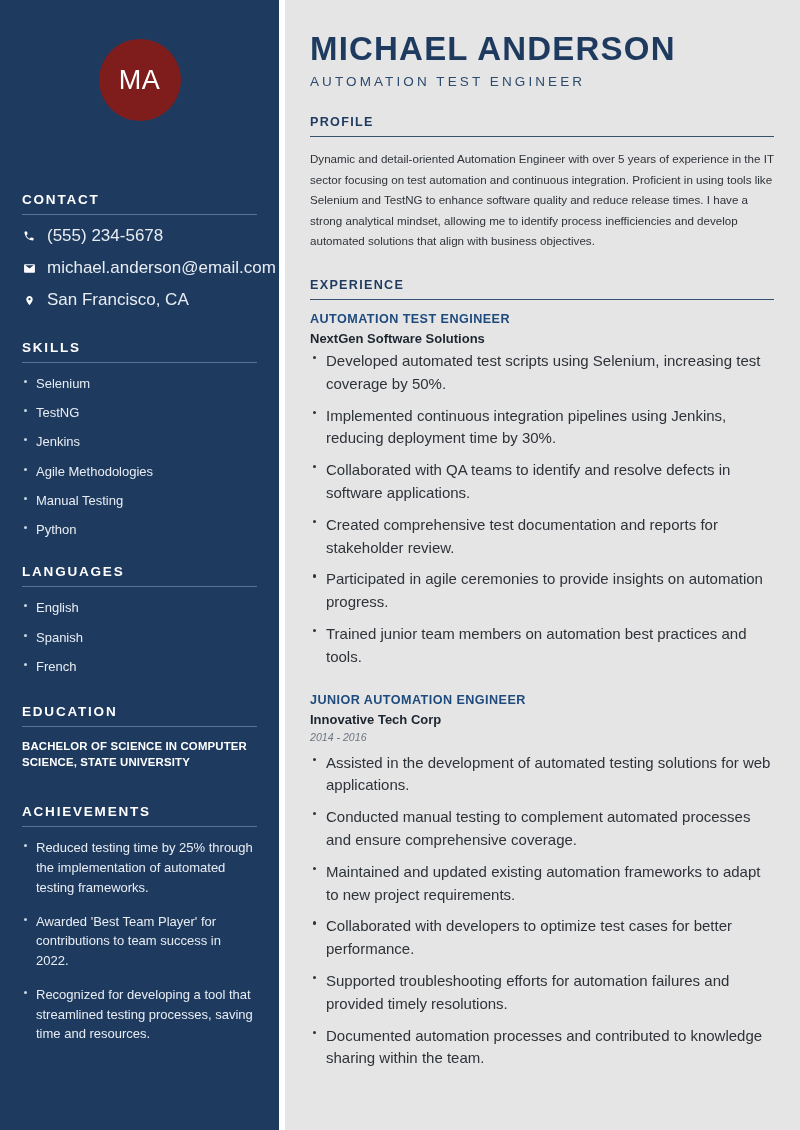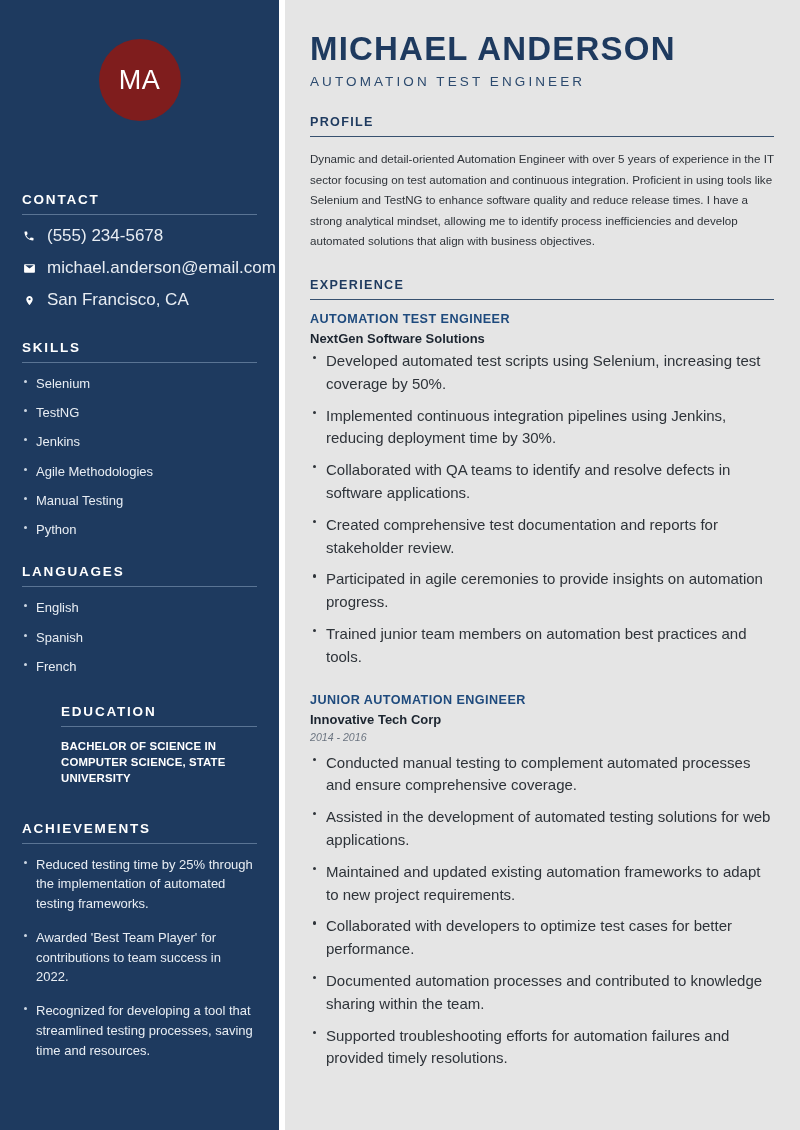--- a/index.html
+++ b/index.html
@@ -114,21 +114,21 @@
     font-weight: bold;
     line-height: 1.42;
     color: #ffffff;
     letter-spacing: 0.15px;
   }
 
   
   .sp-contact  { margin-top: 71px; }
   .sp-skills   { margin-top: 30px; }
   .sp-lang     { margin-top: 25px; }
-  .sp-edu      { margin-top: 28px; margin-left: 39px; }
+  .sp-edu      { margin-top: 28px; }
   .sp-achv     { margin-top: 34px; }
 
   
   .gap {
     width: 6px;
     min-width: 6px;
     height: 1130px;
     background: #ffffff;
   }
 
@@ -337,24 +337,24 @@
         <li>Participated in agile ceremonies to provide insights on automation progress.</li>
         <li>Trained junior team members on automation best practices and tools.</li>
       </ul>
     </div>
 
     <div class="job">
       <div class="job-title">JUNIOR AUTOMATION ENGINEER</div>
       <div class="job-company">Innovative Tech Corp</div>
       <div class="job-dates">2014 - 2016</div>
       <ul class="job-bullets">
+        <li>Assisted in the development of automated testing solutions for web applications.</li>
         <li>Conducted manual testing to complement automated processes and ensure comprehensive coverage.</li>
-        <li>Assisted in the development of automated testing solutions for web applications.</li>
         <li>Maintained and updated existing automation frameworks to adapt to new project requirements.</li>
         <li>Collaborated with developers to optimize test cases for better performance.</li>
+        <li>Supported troubleshooting efforts for automation failures and provided timely resolutions.</li>
         <li>Documented automation processes and contributed to knowledge sharing within the team.</li>
-        <li>Supported troubleshooting efforts for automation failures and provided timely resolutions.</li>
       </ul>
     </div>
 
   </section>
 
 </main>
 
 </body></html>

